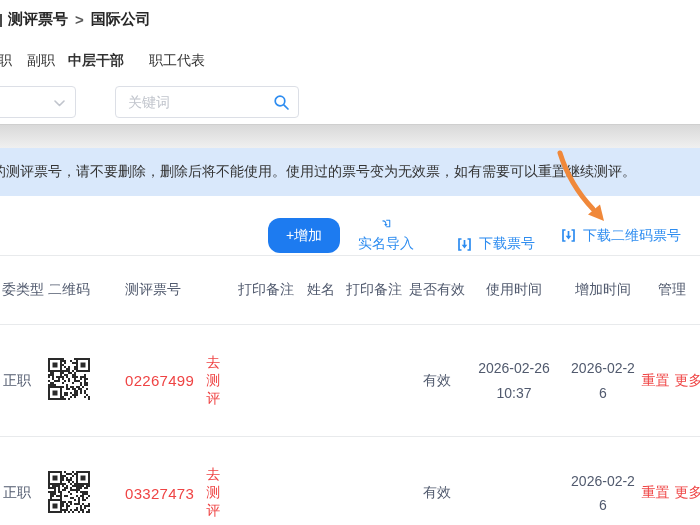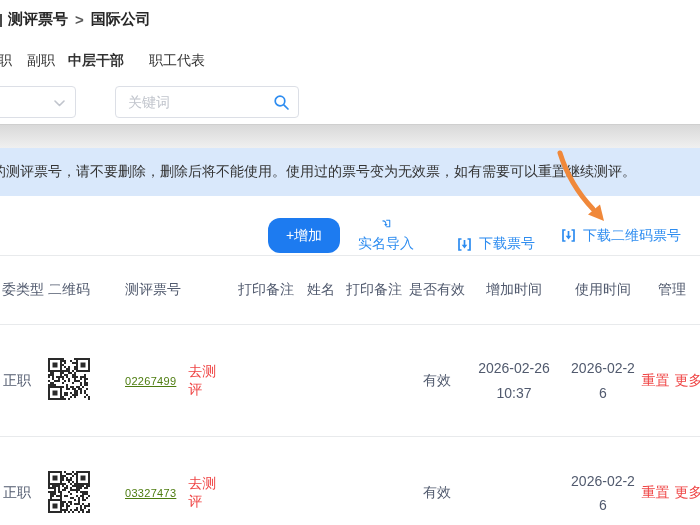--- a/index.html
+++ b/index.html
@@ -51,21 +51,21 @@
   .table { position:absolute; left:0; top:256px; width:700px; }
   .trow { display:grid; grid-template-columns:46px 77px 107px 72px 38px 68px 58px 96px 82px 56px; align-items:center; }
   .trow.head { height:69px; color:#515a6e; border-bottom:1px solid #e8eaec; }
   .trow.body { height:112px; color:#515a6e; }
   .trow.body.first { border-bottom:1px solid #e8eaec; }
   .cell { font-size:14px; }
   .c-left { padding-left:2px; text-align:left; }
   .c-center { text-align:center; }
   .c-type { padding-left:3px; }
   .c-ticket { display:flex; align-items:center; gap:12px; padding-left:2px; }
-  .ticket-num { font-size:11px; color:#4d7c0f; letter-spacing:.3px;text-decoration:underline; }
+  .ticket-num { font-size:15px; color:#ef4444; letter-spacing:.3px; }
   .link { color:#ef4444; cursor:pointer; text-decoration:none; }
   .qr { display:inline-block; width:42px; height:42px; line-height:0; }
   .date-wrap { width:86px; margin:0 auto; line-height:1.75; text-align:center; }
   .date-narrow { width:64px; margin:12px auto; line-height:1.75; text-align:center; word-break:break-all; }
   .actions { display:flex; gap:5px; justify-content:center; white-space:nowrap;align-items:center; }
 </style>
 </head>
 <body>
 
 <div id="screen">
@@ -144,22 +144,22 @@
 
   <div class="table">
     <div class="trow head">
       <div class="cell c-left">委类型</div>
       <div class="cell c-left">二维码</div>
       <div class="cell c-left">测评票号</div>
       <div class="cell c-center">打印备注</div>
       <div class="cell c-center">姓名</div>
       <div class="cell c-center">打印备注</div>
       <div class="cell c-center">是否有效</div>
+      <div class="cell c-center">使用时间</div>
       <div class="cell c-center">增加时间</div>
-      <div class="cell c-center">使用时间</div>
       <div class="cell c-center">管理</div>
     </div>
 
     <div class="trow body first">
       <div class="cell c-type">正职</div>
       <div class="cell c-left"><span class="qr"><svg width="42" height="42" viewBox="0 0 42 42">
               <rect width="42" height="42" fill="#fff"></rect>
               <rect x="0" y="0" width="2" height="2" fill="#2a2a2a"></rect>
               <rect x="2" y="0" width="2" height="2" fill="#2a2a2a"></rect>
               <rect x="14" y="0" width="2" height="2" fill="#2a2a2a"></rect>

